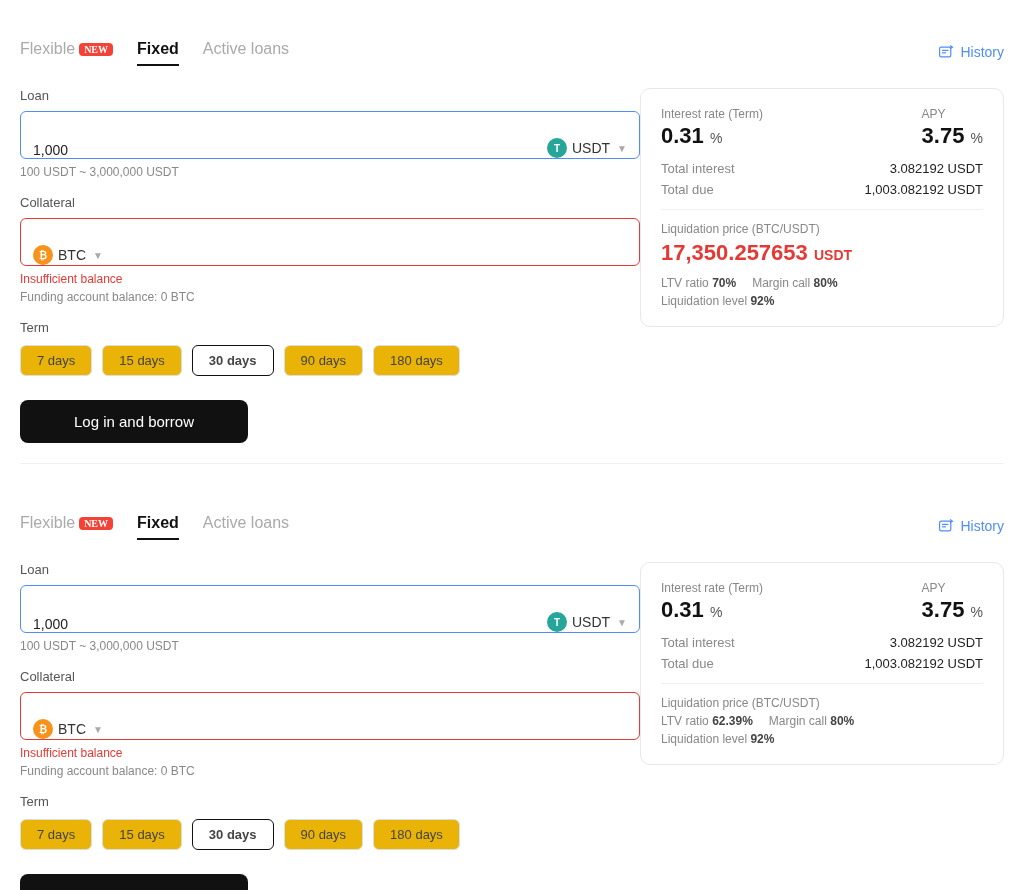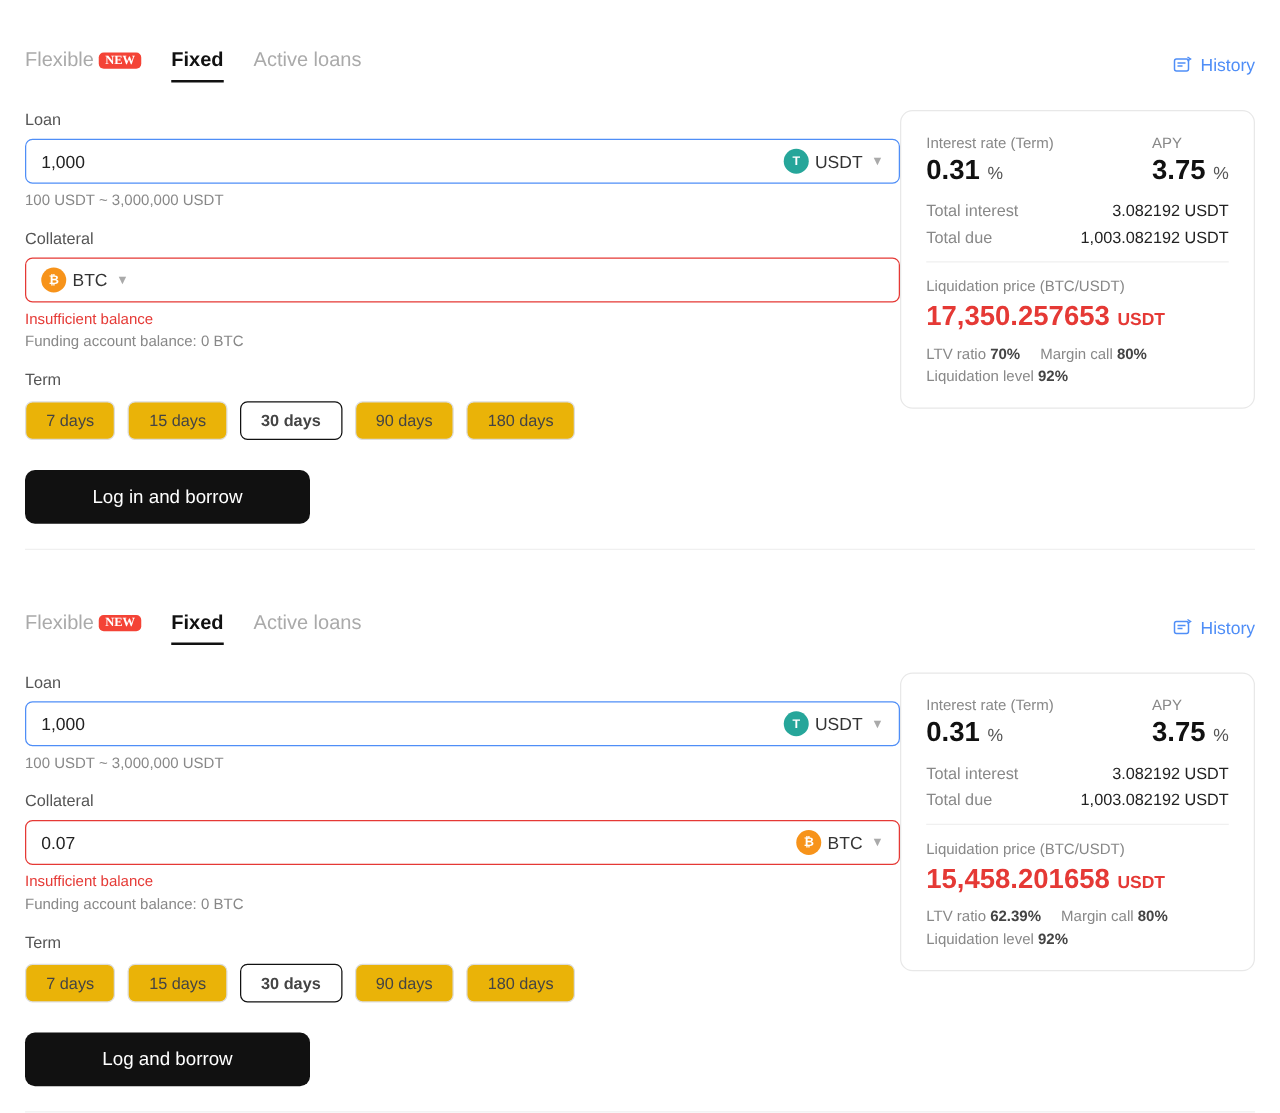--- a/index.html
+++ b/index.html
@@ -70,37 +70,37 @@
 
     
     .two-col {
       display: flex;
       align-items: flex-start;
     }
     .left-col {
       flex: 1;
     }
     .right-col {
-      width: 284px;
+      width: 364px;
       flex-shrink: 0;
     }
 
     
     .field-label {
       font-size: 13px;
       color: #555;
       margin-bottom: 8px;
     }
     .input-wrapper {
       display: flex;
-      align-items: center;
+      align-items: flex-end;
       border: 1.5px solid #4f8ef7;
       border-radius: 6px;
       padding: 0 12px;
-      height: 36px;
+      height: 48px;
       margin-bottom: 6px;
     }
     .input-wrapper.red-border {
       border-color: #e53935;
     }
     .input-wrapper input {
       flex: 1;
       border: none;
       outline: none;
       font-size: 14px;
@@ -436,21 +436,20 @@
           <div class="input-currency">
             <span class="currency-icon usdt-icon">T</span>
             <span>USDT</span>
             <span class="chevron-down">▼</span>
           </div>
         </div>
         <div class="range-hint">100 USDT ~ 3,000,000 USDT</div>
 
         <div class="field-label">Collateral</div>
         <div class="input-wrapper red-border">
-          <input type="text" value="0.07" style="">
           <div class="input-currency">
             <span class="currency-icon btc-icon">₿</span>
             <span>BTC</span>
             <span class="chevron-down">▼</span>
           </div>
         </div>
         <div class="error-text">Insufficient balance</div>
         <div class="balance-text">Funding account balance: 0 BTC</div>
 
         <div class="term-section">
@@ -495,23 +494,20 @@
             <span class="info-line-value">3.082192 USDT</span>
           </div>
           <div class="info-line">
             <span class="info-line-label">Total due</span>
             <span class="info-line-value">1,003.082192 USDT</span>
           </div>
 
           <hr class="divider">
 
           <div class="liquidation-label">Liquidation price (BTC/USDT)</div>
-          <div class="liquidation-price">
-            15,458.201658 <span class="price-unit">USDT</span>
-          </div>
 
           <div class="ltv-row">
             <span>
               LTV ratio <strong>62.39%</strong>
             </span>
             <span>
               Margin call <strong>80%</strong>
             </span>
           </div>
           <div class="ltv-level">

